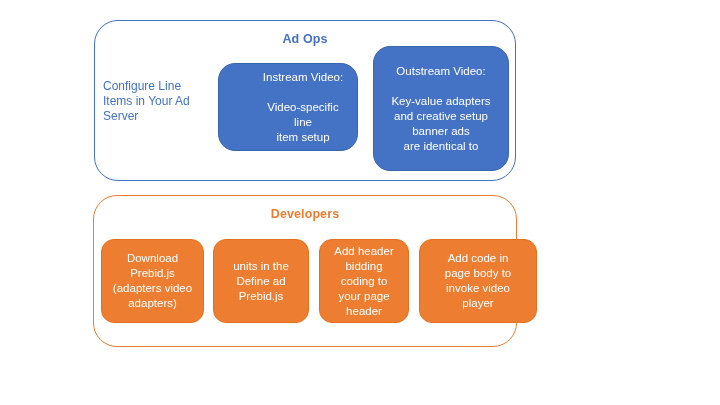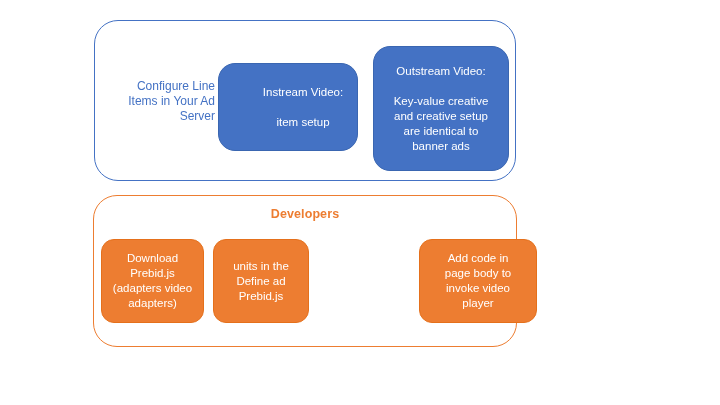--- a/index.html
+++ b/index.html
@@ -14,21 +14,21 @@
   .group.adops  { left:94px;  top:20px;  width:422px; height:161px; border:1.5px solid #4472C4; }
   .group.devs   { left:93px;  top:195px; width:424px; height:152px; border:1.5px solid #ED7D31; }
   .group-title {
     position:absolute; left:0; right:0; top:11px; text-align:center;
     font-weight:bold; font-size:12.5px; letter-spacing:0.1px;
   }
   .adops .group-title { color:#4472C4; }
   .devs  .group-title { color:#ED7D31; }
   .side-note {
     position:absolute; left:8px; top:58px; width:112px;
-    color:#4472C4; font-size:12px; line-height:15px; text-align:right;
+    color:#4472C4; font-size:12px; line-height:15px; text-align:left;
   }
   .bluebox {
     position:absolute; box-sizing:border-box; background:#4472C4;
     border:1.5px solid #3a66b1; border-radius:17px; color:#ffffff;
     display:flex; flex-direction:column; justify-content:center;
     text-align:center; font-size:11.5px; line-height:15px; padding:0 9px;
   }
   .bluebox.instream  { left:123px; top:42px; width:140px; height:88px;padding-left:39px;  }
   .bluebox.outstream { left:278px; top:25px; width:136px; height:125px; }
   .bluebox .box-title { margin-bottom:15px; }
@@ -43,57 +43,66 @@
   .obox.o2 { left:119px; width:96px;  }
   .obox.o3 { left:225px; width:90px;  }
   .obox.o4 { left:325px; width:118px;  }
 </style>
 </head>
 <body>
 
 <div class="stage">
 
   <section class="group adops">
+    <div class="group-title">Ad Ops</div>
 
     <div class="side-note">
       <div>Configure Line</div>
       <div>Items in Your Ad</div>
       <div>Server</div>
     </div>
 
     <div class="bluebox instream">
       <div class="box-title">Instream Video:</div>
+      <div>Video-specific line</div>
       <div>item setup</div>
     </div>
 
     <div class="bluebox outstream">
       <div class="box-title">Outstream Video:</div>
-      <div>Key-value creative</div>
+      <div>Key-value adapters</div>
       <div>and creative setup</div>
+      <div>banner ads</div>
       <div>are identical to</div>
-      <div>banner ads</div>
     </div>
   </section>
 
   <section class="group devs">
     <div class="group-title">Developers</div>
 
     <div class="obox o1">
       <div>Download</div>
       <div>Prebid.js</div>
       <div>(adapters video</div>
       <div>adapters)</div>
     </div>
 
     <div class="obox o2">
       <div>units in the</div>
       <div>Define ad</div>
       <div>Prebid.js</div>
     </div>
 
+    <div class="obox o3">
+      <div>Add header</div>
+      <div>bidding</div>
+      <div>coding to</div>
+      <div>your page</div>
+      <div>header</div>
+    </div>
 
     <div class="obox o4">
       <div>Add code in</div>
       <div>page body to</div>
       <div>invoke video</div>
       <div>player</div>
     </div>
   </section>
 
 </div>

